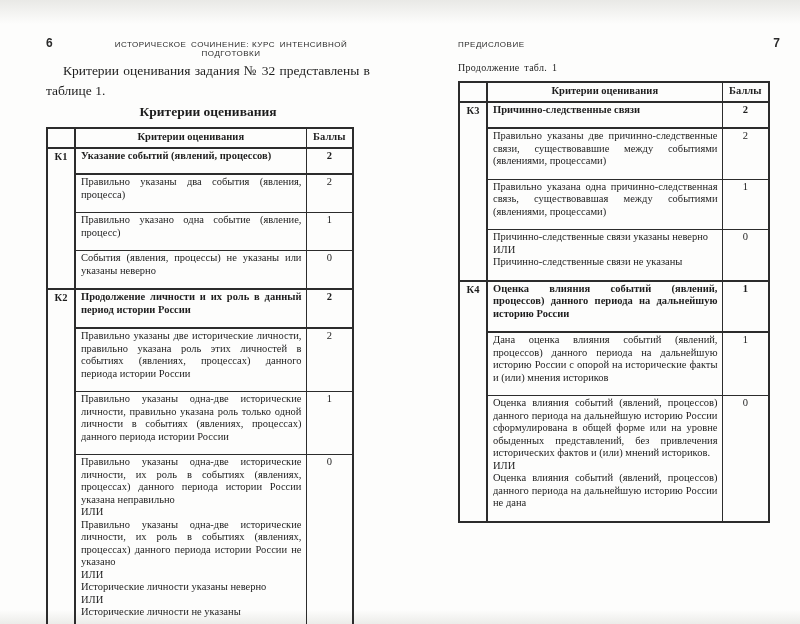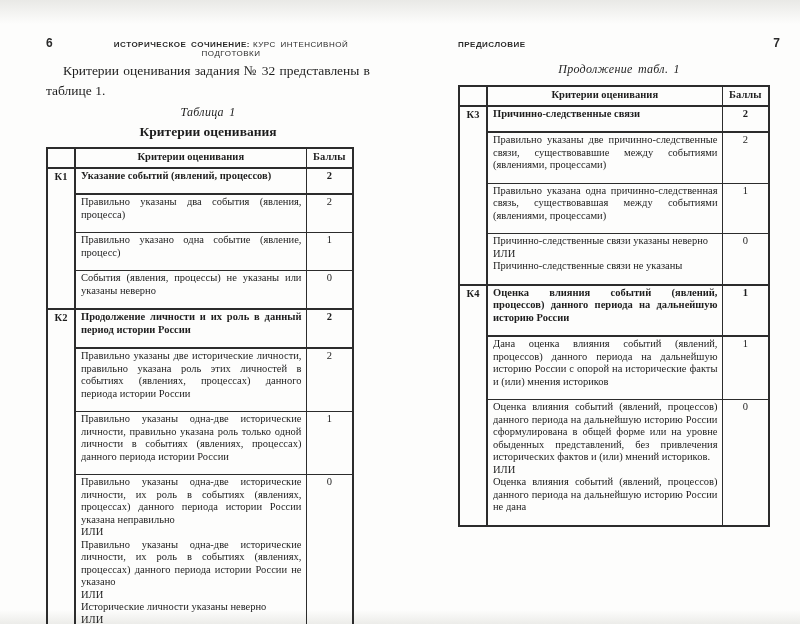--- a/index.html
+++ b/index.html
@@ -30,32 +30,32 @@
     color: #2a2a2a;
     height: 13px;
   }
   .pagenum {
     font-family: "Liberation Sans", sans-serif;
     font-weight: bold; font-size: 12px; letter-spacing: 0;
   }
   .page-left .pagenum { width: 46px; }
   .page-left .head-text { flex:1; text-align:center; }
   .page-right .running-head { justify-content: space-between; }
-  .head-bold { font-weight: bold; }
+  .head-bold { font-weight: normal; }
   .head-rest { margin-left: 3px; }
 
   .intro {
     margin: 12px 0 0 0;
     font-size: 13.5px; line-height: 19.5px;
     text-align: justify; text-indent: 17px;
   }
   .caption {
     margin-top: 5px;
-    font-style: italic; font-size: 12px;
-    text-align: center;
+    font-size: 10px;
+    text-align: left;
     letter-spacing: 0.3px; word-spacing: 2px;
   }
   .page-right .caption { margin-top: 13px; }
   .table-title {
     margin-top: 4px;
     font-weight: bold; font-size: 13.5px; line-height: 16px;
     text-align: center;
   }
 
   table.crit-table {
@@ -97,21 +97,20 @@
   <div class="edge-bottom"></div>
 
   <div class="page page-left">
     <div class="running-head">
       <span class="pagenum">6</span>
       <span class="head-text"><span class="head-bold">ИСТОРИЧЕСКОЕ СОЧИНЕНИЕ:</span><span class="head-rest">КУРС ИНТЕНСИВНОЙ ПОДГОТОВКИ</span></span>
     </div>
 
     <p class="intro">Критерии оценивания задания № 32 представлены в таблице 1.</p>
 
-    <div class="caption">Таблица 1</div>
 
     <div class="table-title">
       <div>Критерии оценивания</div>
     </div>
 
     <table class="crit-table">
       <colgroup>
           <col class="c-code">
           <col class="c-text">
           <col class="c-pts">

